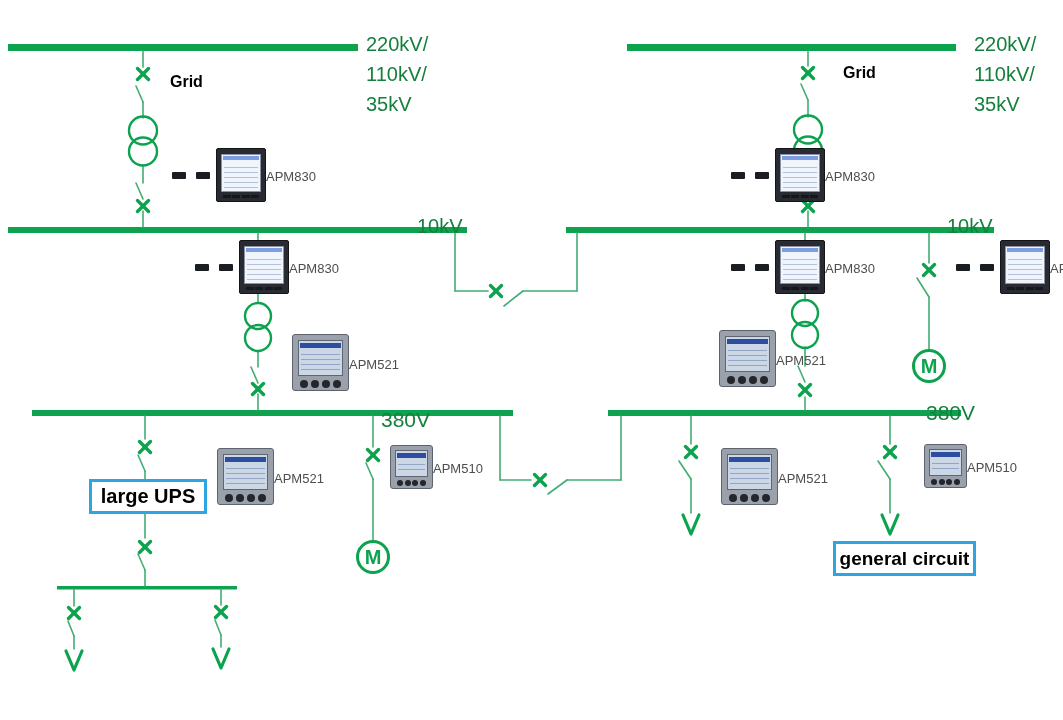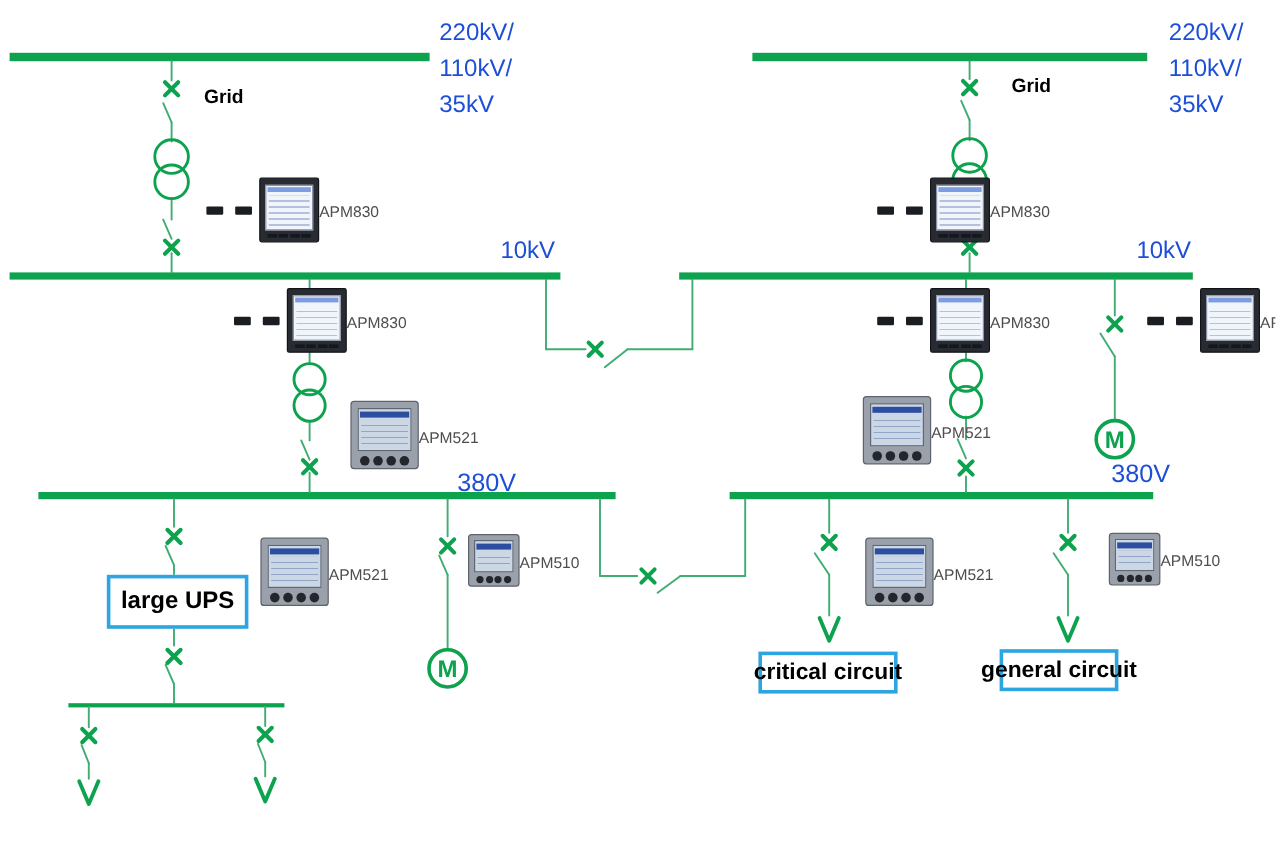--- a/index.html
+++ b/index.html
@@ -4,21 +4,21 @@
 <title>Single-line diagram</title>
 <style>
   html,body{margin:0;padding:0;background:#ffffff;}
   #stage{
     position:relative;width:1063px;height:720px;background:#ffffff;overflow:hidden;
     font-family:"Liberation Sans", sans-serif;
   }
   #wiring{position:absolute;left:0;top:0;z-index:1;}
 
   
-  .vlabel{position:absolute;z-index:2;color:#1d4ed8;font-size:20px;line-height:30px;white-space:nowrap;}
+  .vlabel{position:absolute;z-index:2;color:#15803d;font-size:20px;line-height:30px;white-space:nowrap;margin-top:17px;}
   .vlabel.single{line-height:20px;}
   .gridlabel{position:absolute;z-index:2;color:#000;font-size:16px;font-weight:bold;white-space:nowrap;}
 
   
   .loadbox{
     position:absolute;z-index:3;background:#ffffff;border:3px solid #2ca5e0;
     display:flex;flex-direction:column;align-items:center;justify-content:center;
     font-weight:bold;color:#000;box-sizing:border-box;text-align:center;
   }
   .loadbox .l1{font-size:19px;line-height:25px;white-space:nowrap;}
@@ -400,23 +400,20 @@
       <div class="btnrow">
           <span></span>
           <span></span>
           <span></span>
           <span></span>
         </div>
     </div>
     <div class="mlabel">APM510</div>
   </div>
 
-  <div class="loadbox" style="left:89px;top:479px;width:118px;height:45px;">
+  <div class="loadbox" style="left:89px;top:479px;width:118px;height:35px;">
     <div class="l1" style="font-size:20px;">large UPS</div>
   </div>
-  <div class="loadbox" style="left:632px;top:543px;width:116px;height:35px;">
-    <div class="l1">critical circuit</div>
-  </div>
-  <div class="loadbox" style="left:833px;top:541px;width:99px;height:35px;">
+  <div class="loadbox" style="left:833px;top:541px;width:143px;height:35px;">
     <div class="l1">general circuit</div>
   </div>
 
 </div>
 
 </body></html>

